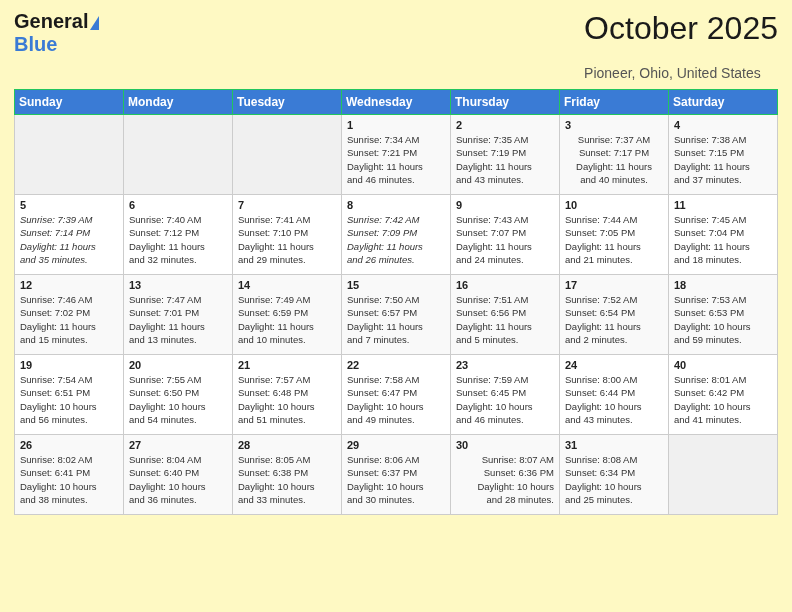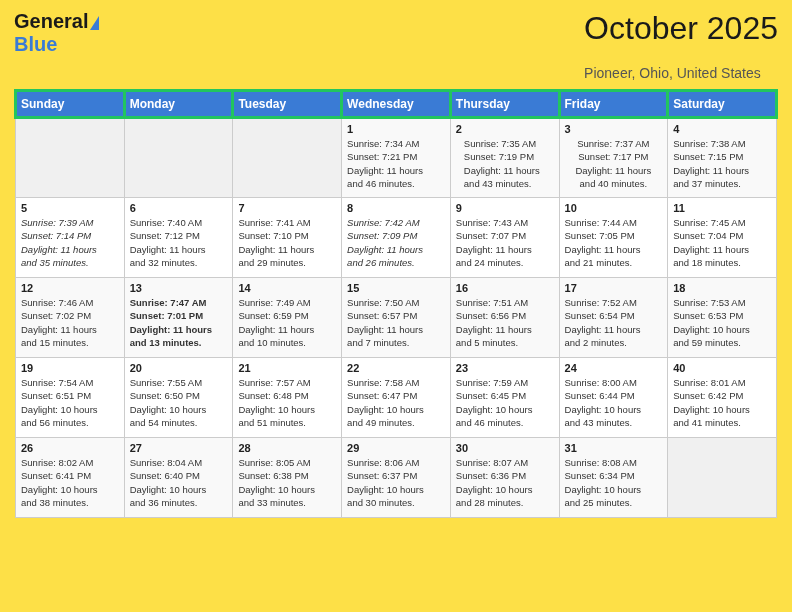--- a/index.html
+++ b/index.html
@@ -6,21 +6,21 @@
     body {
       font-family: Arial, sans-serif;
       background: #fff;
       width: 792px;
       min-height: 612px;
       padding: 0;
     }
     .page {
       width: 792px;
       min-height: 612px;
-      background: #fde047;
+      background: #fef9c3;
       padding: 10px 14px 14px 14px;
     }
     .header {
       display: flex;
       justify-content: space-between;
       align-items: flex-start;
       margin-bottom: 8px;
     }
     .logo {
       display: flex;
@@ -49,21 +49,21 @@
       border-collapse: collapse;
       table-layout: fixed;
     }
     thead th {
       background: #3a7bd5;
       color: #fff;
       font-size: 12px;
       font-weight: bold;
       padding: 5px 4px;
       text-align: left;
-      border: 3px solid #22c55e;
+      border: 1px solid #22c55e;
     }
     tbody td {
       border: 1px solid #ccc;
       vertical-align: top;
       padding: 4px 5px;
       font-size: 10px;
       color: #222;
       height: 80px;
     }
     tbody tr:nth-child(odd) td {
@@ -126,21 +126,21 @@
           <td class="empty-cell"></td>
           <td>
             <span class="day-num">1</span>
             <div class="day-info" style="white-space: pre-line;">Sunrise: 7:34 AM
 Sunset: 7:21 PM
 Daylight: 11 hours
 and 46 minutes.</div>
           </td>
           <td>
             <span class="day-num">2</span>
-            <div class="day-info" style="white-space: pre-line; margin-left: 8px;">Sunrise: 7:35 AM
+            <div class="day-info" style="white-space: pre-line;">Sunrise: 7:35 AM
 Sunset: 7:19 PM
 Daylight: 11 hours
 and 43 minutes.</div>
           </td>
           <td>
             <span class="day-num">3</span>
             <div class="day-info" style="white-space: pre-line; text-align: center;">Sunrise: 7:37 AM
 Sunset: 7:17 PM
 Daylight: 11 hours
 and 40 minutes.</div>
@@ -207,21 +207,21 @@
         <tr>
           <td>
             <span class="day-num">12</span>
             <div class="day-info" style="white-space: pre-line;">Sunrise: 7:46 AM
 Sunset: 7:02 PM
 Daylight: 11 hours
 and 15 minutes.</div>
           </td>
           <td>
             <span class="day-num">13</span>
-            <div class="day-info" style="white-space: pre-line; font-weight: bold;">Sunrise: 7:47 AM
+            <div class="day-info" style="white-space: pre-line;">Sunrise: 7:47 AM
 Sunset: 7:01 PM
 Daylight: 11 hours
 and 13 minutes.</div>
           </td>
           <td>
             <span class="day-num">14</span>
             <div class="day-info" style="white-space: pre-line;">Sunrise: 7:49 AM
 Sunset: 6:59 PM
 Daylight: 11 hours
 and 10 minutes.</div>
@@ -330,21 +330,21 @@
           </td>
           <td>
             <span class="day-num">29</span>
             <div class="day-info" style="white-space: pre-line;">Sunrise: 8:06 AM
 Sunset: 6:37 PM
 Daylight: 10 hours
 and 30 minutes.</div>
           </td>
           <td>
             <span class="day-num">30</span>
-            <div class="day-info" style="white-space: pre-line;">Sunrise: 8:07 AM
+            <div class="day-info" style="white-space: pre-line; text-align: right;">Sunrise: 8:07 AM
 Sunset: 6:36 PM
 Daylight: 10 hours
 and 28 minutes.</div>
           </td>
           <td>
             <span class="day-num">31</span>
             <div class="day-info" style="white-space: pre-line;">Sunrise: 8:08 AM
 Sunset: 6:34 PM
 Daylight: 10 hours
 and 25 minutes.</div>

